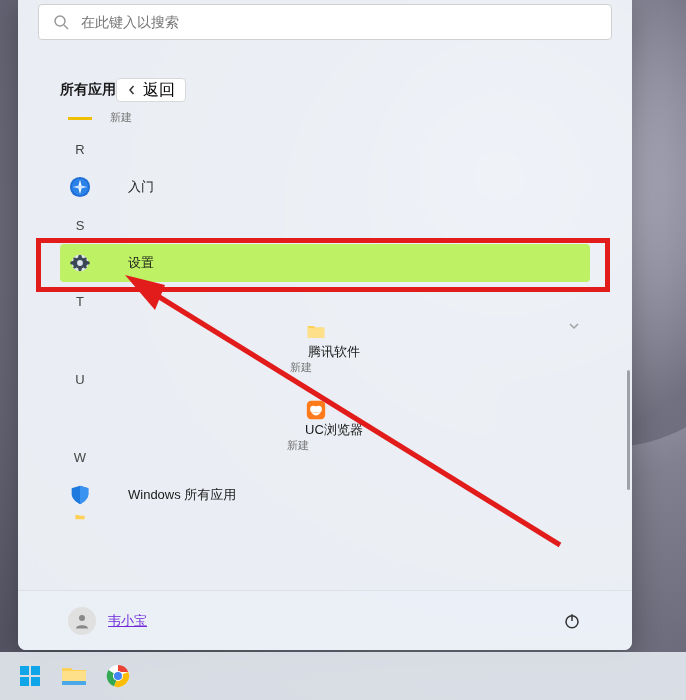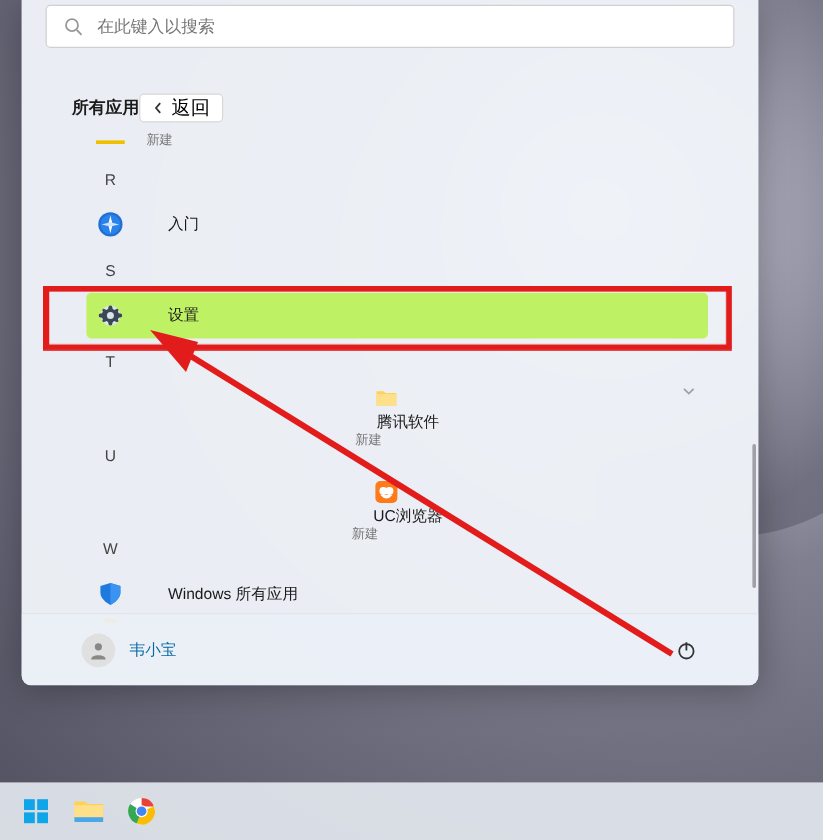--- a/index.html
+++ b/index.html
@@ -1,42 +1,42 @@
 <!DOCTYPE html>
 <html><head>
   <meta charset="utf-8">
   <style>
     * { margin: 0; padding: 0; box-sizing: border-box; font-family: "Segoe UI", "Microsoft YaHei", sans-serif; }
     body { width: 686px; height: 700px; overflow: hidden; background: linear-gradient(135deg, #8a8a9a 0%, #b0b0c0 50%, #707080 100%); position: relative; }
     .desktop-bg { position: absolute; inset: 0; background: radial-gradient(ellipse at 80% 30%, #d0d0e0 0%, #808090 40%, #505060 100%); }
     .wave { position: absolute; right: -100px; top: -50px; width: 400px; height: 500px; background: radial-gradient(circle at 30% 40%, #e8e8f0 0%, #a8a8b8 30%, #686878 70%); border-radius: 50%; transform: rotate(-15deg); opacity: 0.8; }
-    .start-menu { position: absolute; left: 18px; top: 0; width: 614px; height: 571px; background: rgba(239, 243, 248, 0.96); border-radius: 0 0 8px 8px; box-shadow: 0 4px 30px rgba(0,0,0,0.3); backdrop-filter: blur(20px); }
+    .start-menu { position: absolute; left: 18px; top: 0; width: 614px; height: 650px; background: rgba(239, 243, 248, 0.96); border-radius: 0 0 8px 8px; box-shadow: 0 4px 30px rgba(0,0,0,0.3); backdrop-filter: blur(20px); }
     .search-box { margin: 4px 20px 0; height: 36px; background: #fff; border: 1px solid #d0d0d0; border-radius: 4px; display: flex; align-items: center; padding: 0 14px; }
     .search-icon-svg { width: 16px; height: 16px; margin-right: 12px; opacity: 0.6; }
     .search-input { flex: 1; border: none; outline: none; font-size: 14px; color: #888; background: transparent; }
     .header-row { display: flex; align-items: center; justify-content: flex-start; margin: 38px 42px 4px; }
     .header-title { font-size: 14px; font-weight: 600; color: #1a1a1a; }
     .back-btn { height: 24px; padding: 0 10px; background: #fff; border: 1px solid #d8d8d8; border-radius: 4px; display: flex; align-items: center; gap: 6px; font-size: 16px; cursor: pointer; }
     .app-list { height: 472px; overflow: hidden; position: relative; }
-    .list-inner { padding: 0 42px 0 54px; }
+    .list-inner { padding: 0 42px 0 42px; }
     .app-row { display: flex; align-items: center; height: 38px; padding: 0 8px; border-radius: 4px; cursor: pointer; position: relative; }
     .app-row.highlighted { background: #bef264; }
     .app-row.tencent { height: 40px; flex-direction: column; }
     .letter-row { display: flex; align-items: center; height: 38px; padding: 0 8px; font-size: 13px; color: #444; cursor: pointer; }
     .letter-char { width: 24px; text-align: center; }
     .app-icon { width: 24px; height: 24px; display: flex; align-items: center; justify-content: center; margin-right: 18px; flex-shrink: 0; }
     .app-text { display: flex; flex-direction: column; justify-content: center; }
     .app-label { font-size: 13px; color: #1a1a1a; line-height: 1.3; margin-left: 18px; }
     .app-sub { font-size: 11px; color: #777; line-height: 1.2; }
     .chevron { position: absolute; right: 10px; opacity: 0.5; }
     .newitem-bar { width: 24px; height: 3px; background: #f0c000; margin-right: 18px; margin-left: 0; }
     .footer { position: absolute; bottom: 0; left: 0; right: 0; height: 60px; border-top: 1px solid rgba(0,0,0,0.06); display: flex; align-items: center; justify-content: space-between; padding: 0 42px; background: rgba(235, 240, 246, 0.9); border-radius: 0 0 8px 8px; }
     .user-area { display: flex; align-items: center; gap: 12px; cursor: pointer; padding: 6px 8px; border-radius: 4px; }
     .avatar { width: 28px; height: 28px; border-radius: 50%; background: #e0e0e0; display: flex; align-items: center; justify-content: center; }
-    .user-name { font-size: 13px; color: #0369a1; }
+    .user-name { font-size: 13px; color: #6d28d9; text-decoration: underline; }
     .power-btn { width: 36px; height: 36px; display: flex; align-items: center; justify-content: center; cursor: pointer; border-radius: 4px; }
     .taskbar { position: absolute; bottom: 0; left: 0; right: 0; height: 48px; background: rgba(230, 235, 242, 0.9); display: flex; align-items: center; padding-left: 10px; gap: 4px; }
     .tb-icon { width: 40px; height: 40px; display: flex; align-items: center; justify-content: center; border-radius: 4px; cursor: pointer; }
     .highlight-box { position: absolute; left: 36px; top: 238px; width: 574px; height: 54px; border: 5px solid #e21b1b; pointer-events: none; z-index: 10; }
     .arrow-svg { position: absolute; left: 120px; top: 275px; width: 460px; height: 290px; pointer-events: none; z-index: 11; }
     .scrollbar-thumb { position: absolute; right: 2px; top: 370px; width: 3px; height: 120px; background: #a0a0a8; border-radius: 2px; }
   </style>
 </head>
 <body>
 

